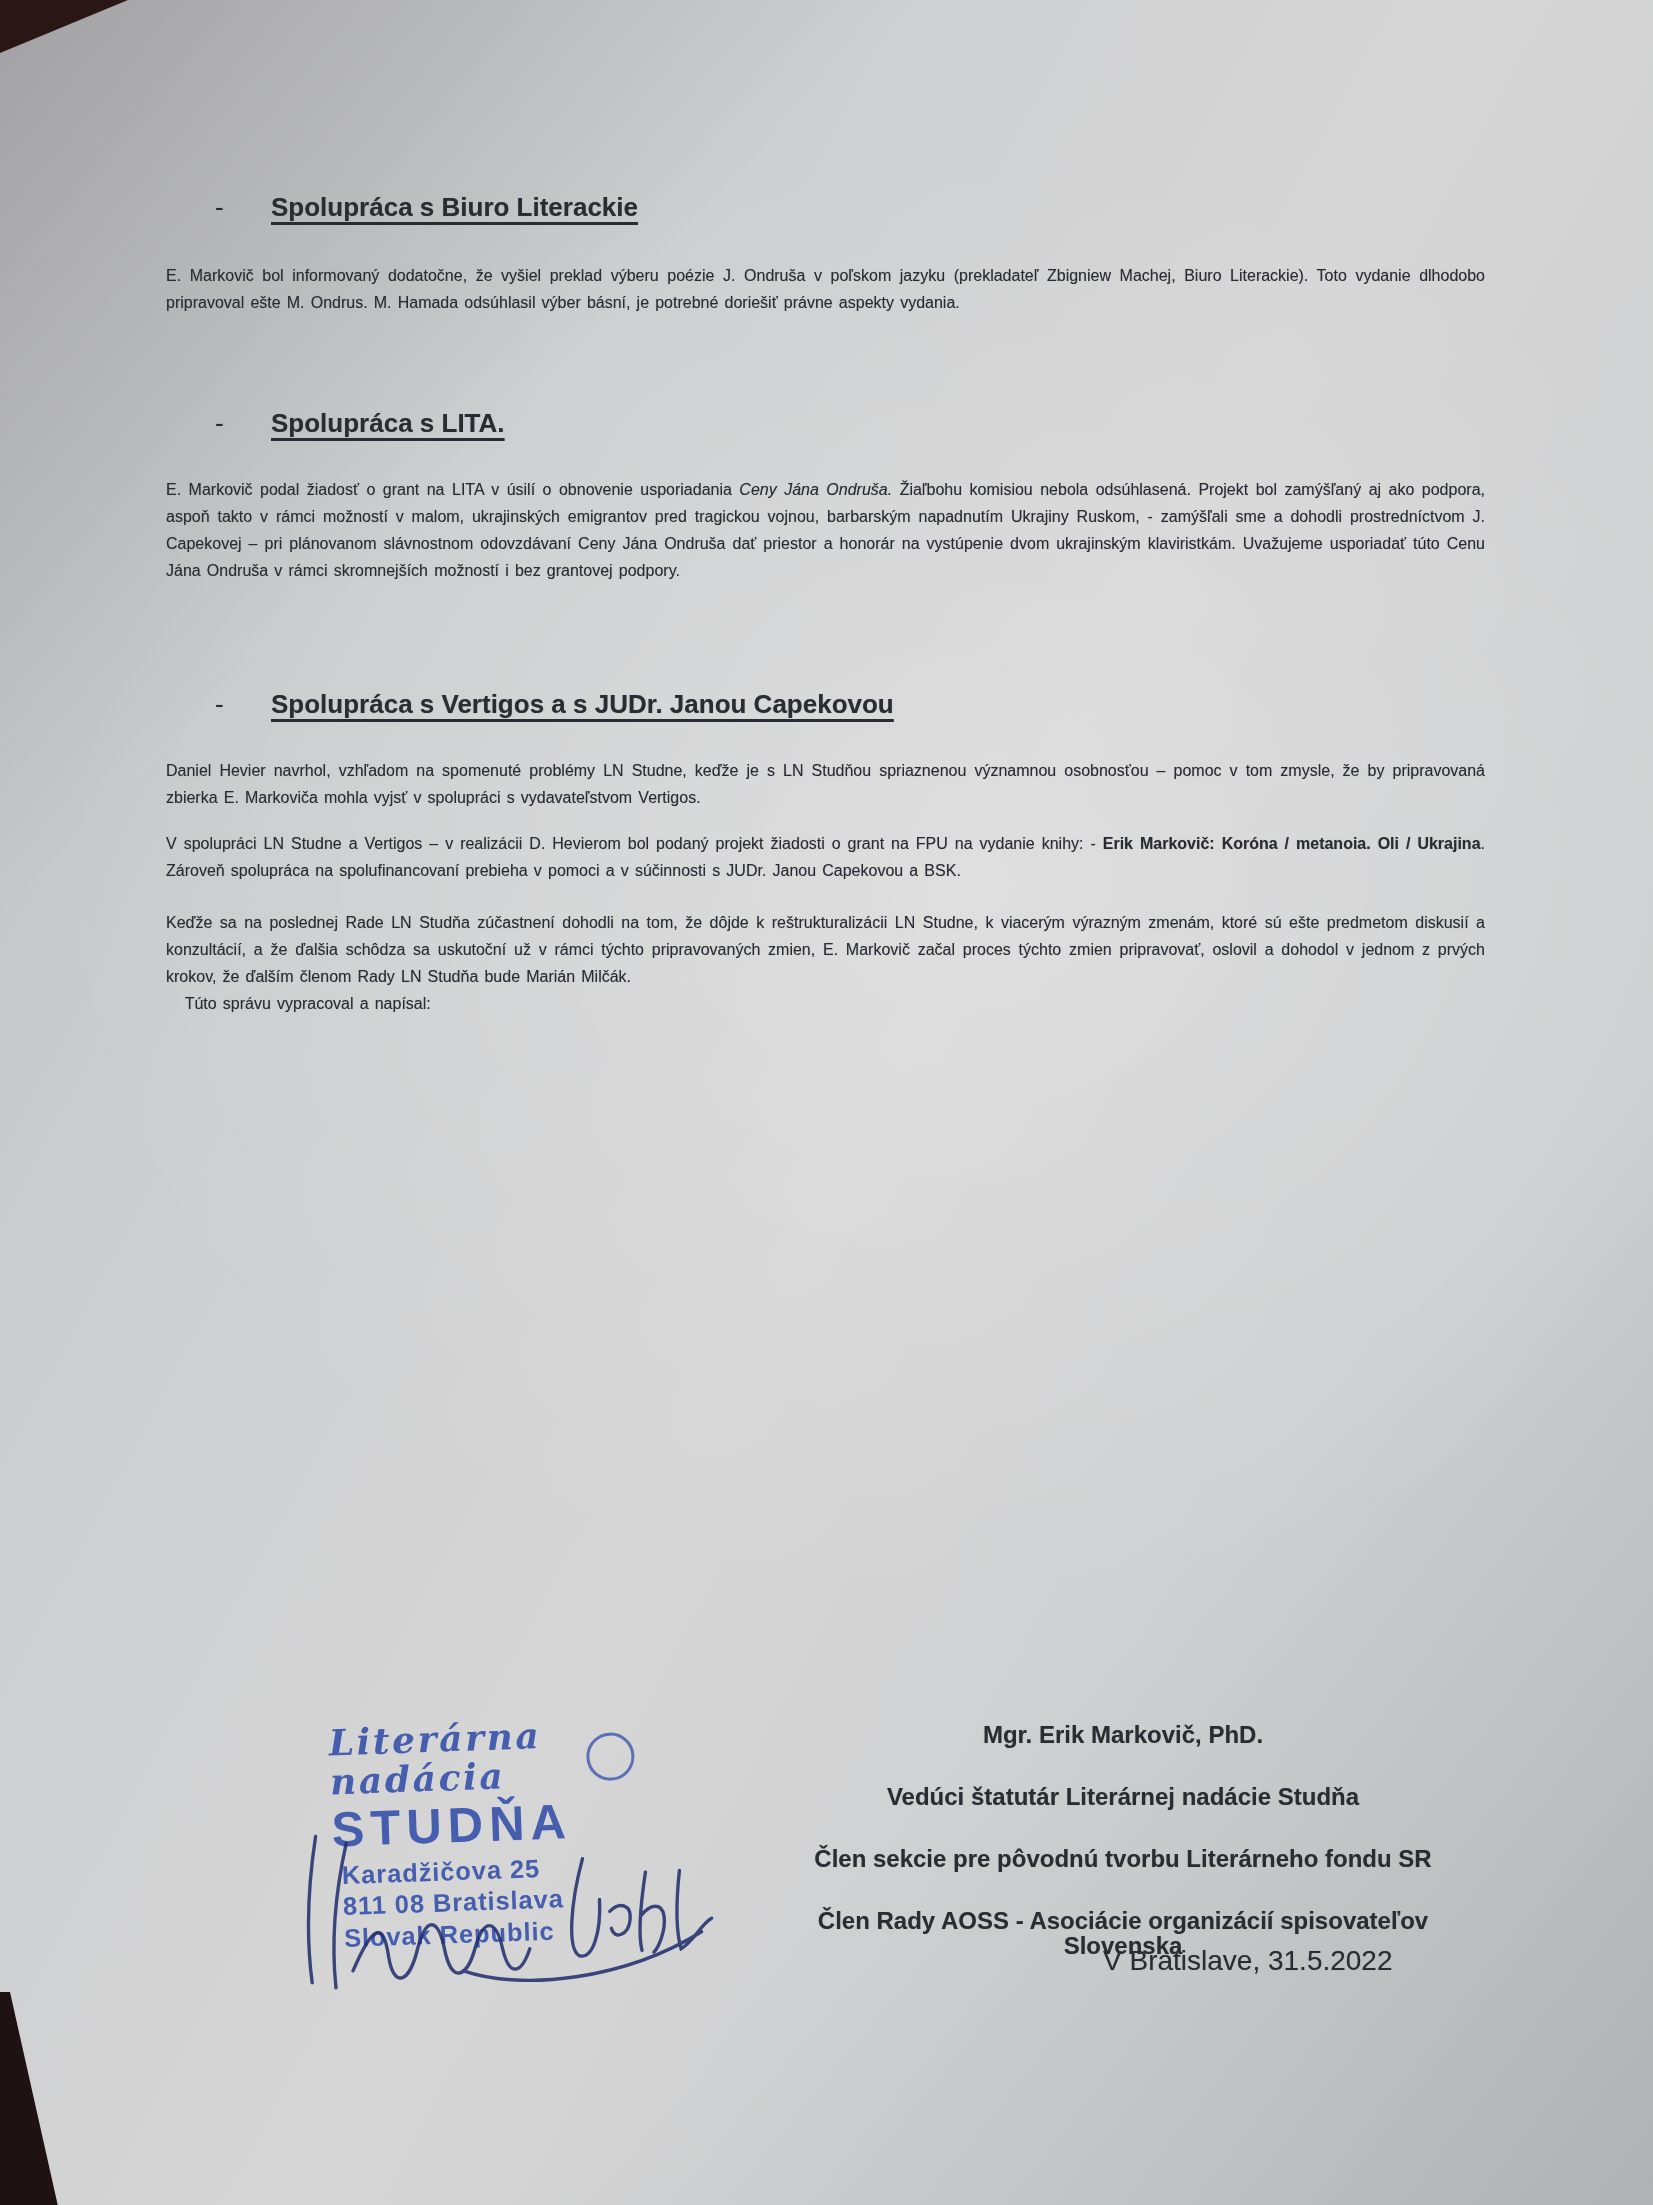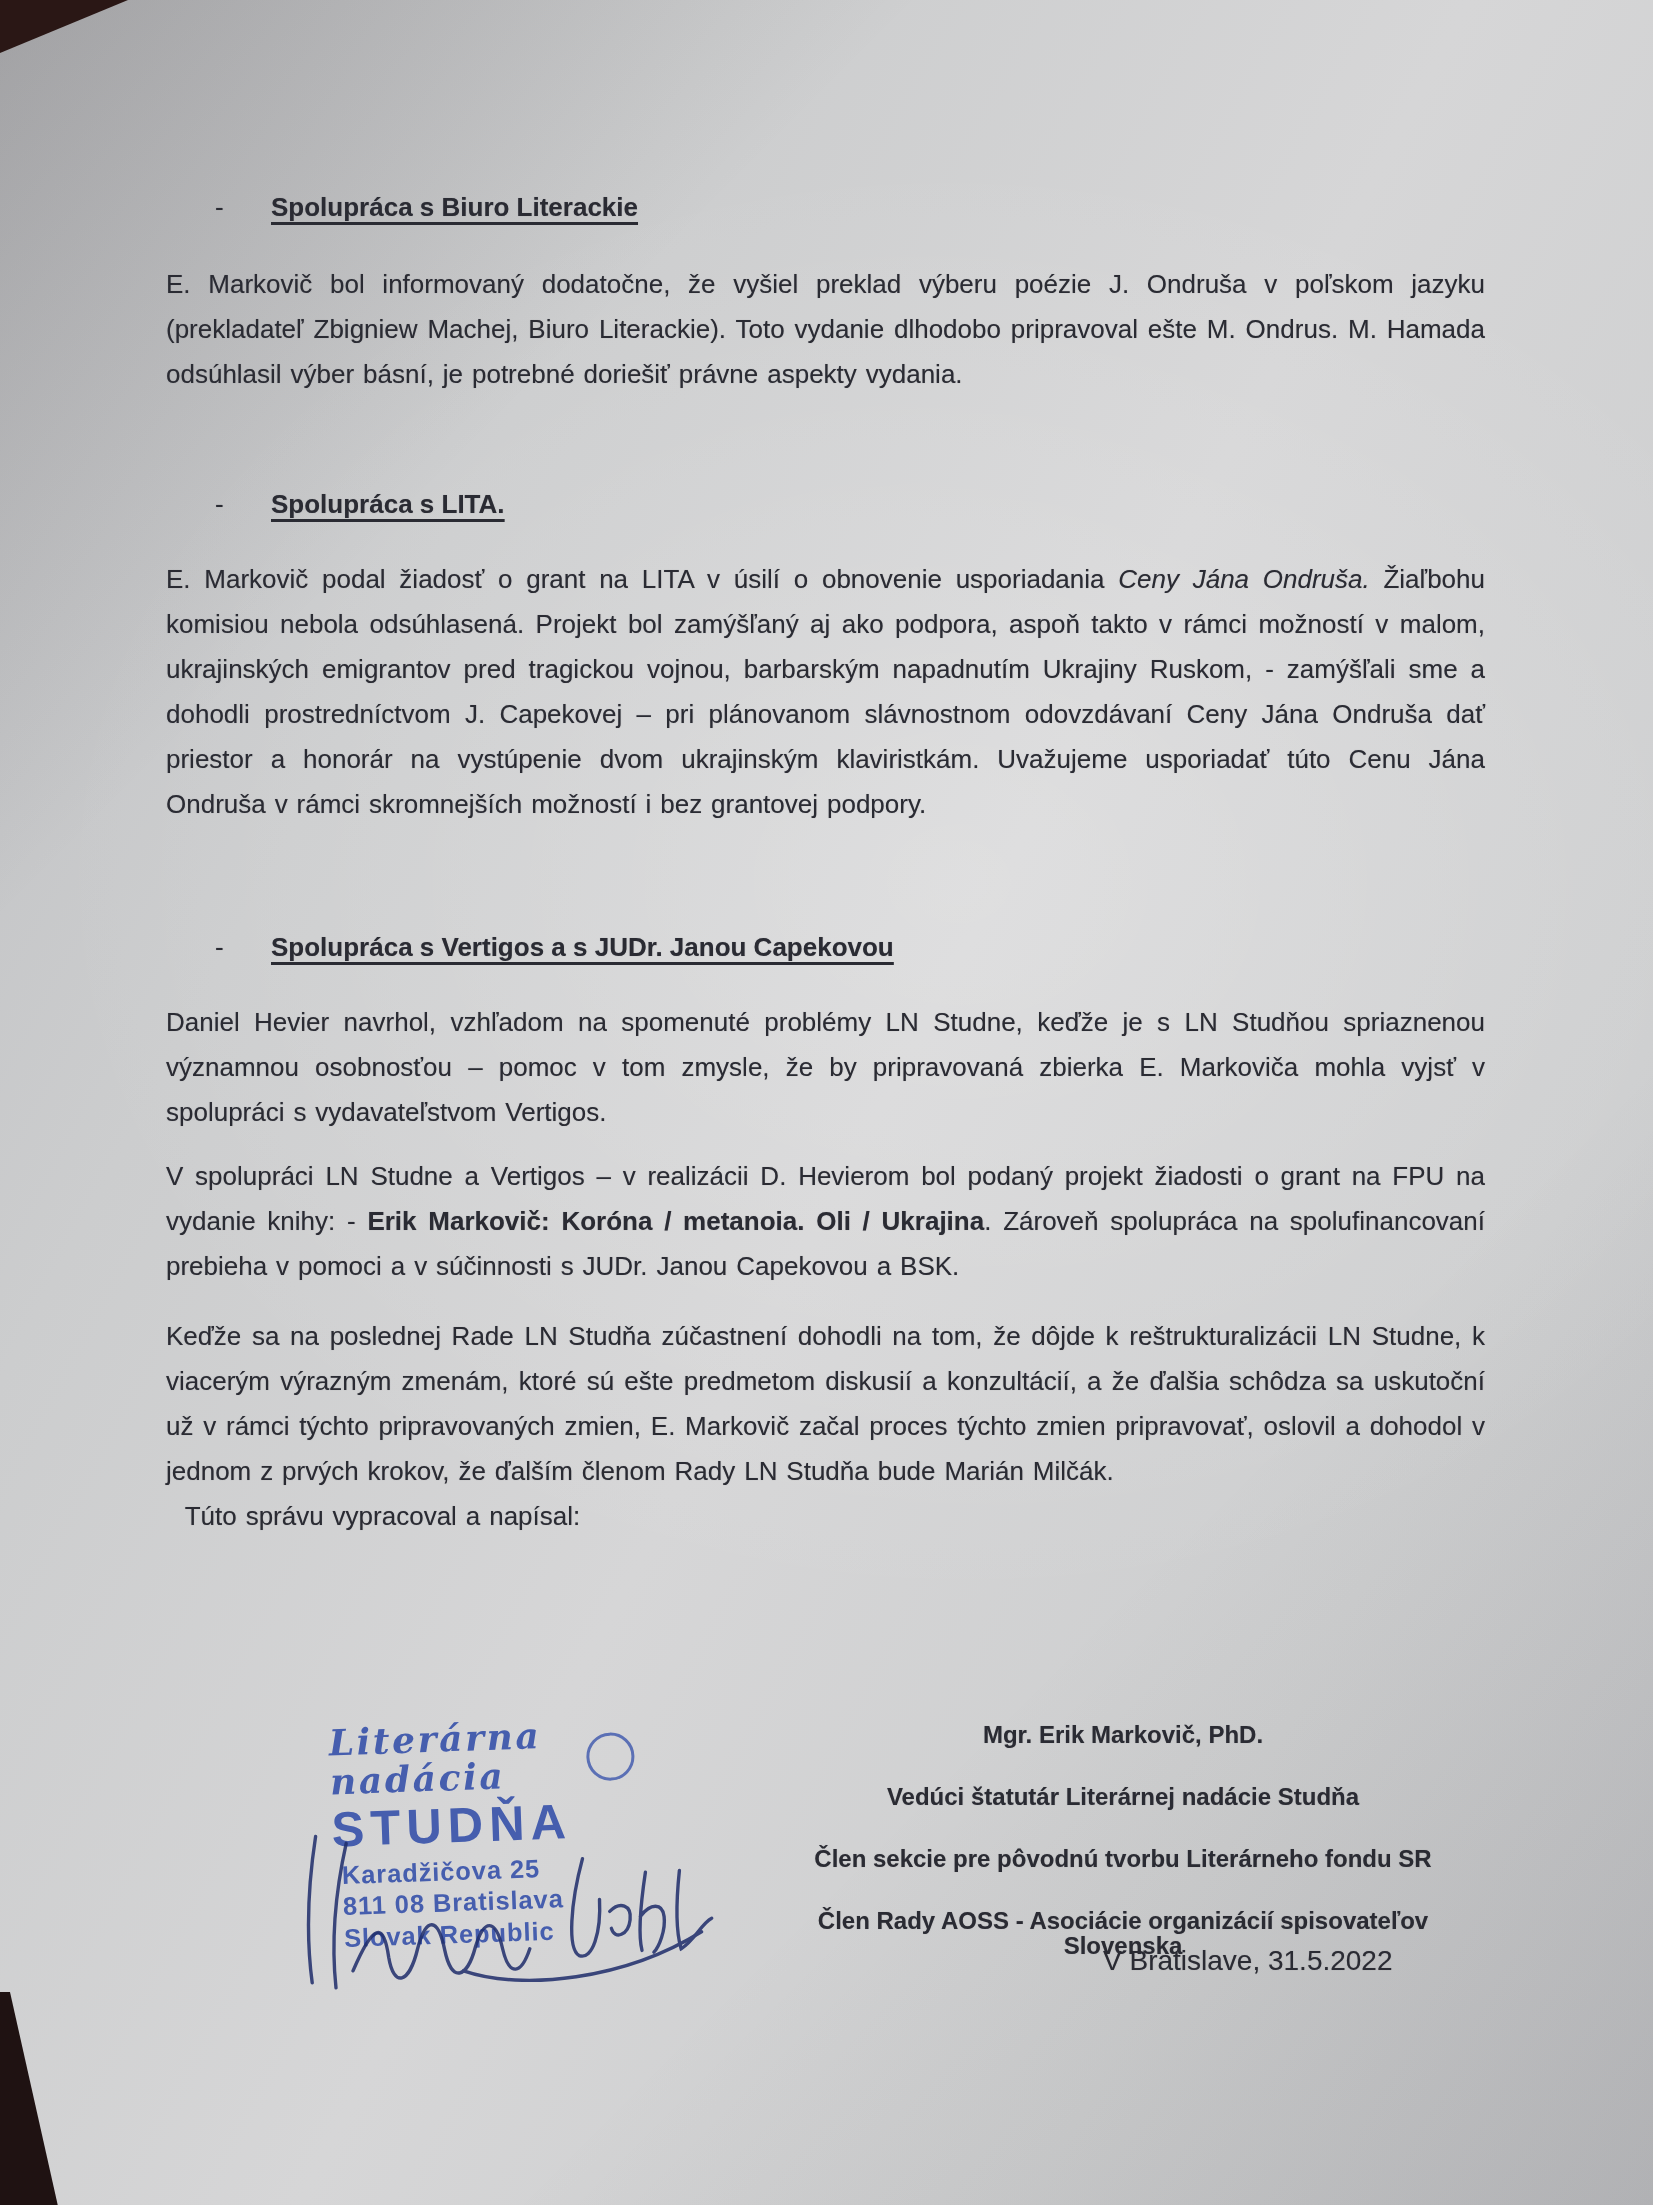--- a/index.html
+++ b/index.html
@@ -28,21 +28,21 @@
   .corner-bl {
     position:absolute; left:0; bottom:0; width:111px; height:213px;
     background:#1f1212; clip-path:polygon(0 0, 9% 0, 52% 100%, 0 100%);
   }
 
   .content {
     position:absolute; left:166px; top:0; width:1319px; padding-top:185px;
     text-shadow:0 0 0.9px rgba(42,43,51,0.35);
   }
   .para {
-    font-size:26px; line-height:45px; text-align:justify; word-spacing:1.7px;
+    font-size:16px; line-height:27px; text-align:justify; word-spacing:1.7px;
   }
   .heading { display:flex; padding-left:49px; font-size:26px; line-height:45px; font-weight:bold; }
   .heading .dash { display:inline-block; width:56px; font-weight:normal; }
   .heading .htext {
     text-decoration:underline; text-underline-offset:6px; text-decoration-thickness:2.6px;
   }
   .h1 { margin-bottom:32px; }
   .h2 { margin-top:85px; margin-bottom:30px; }
   .h3 { margin-top:98px; margin-bottom:30px; }
   .p-vertigos-2 { margin-top:18.7px; }

